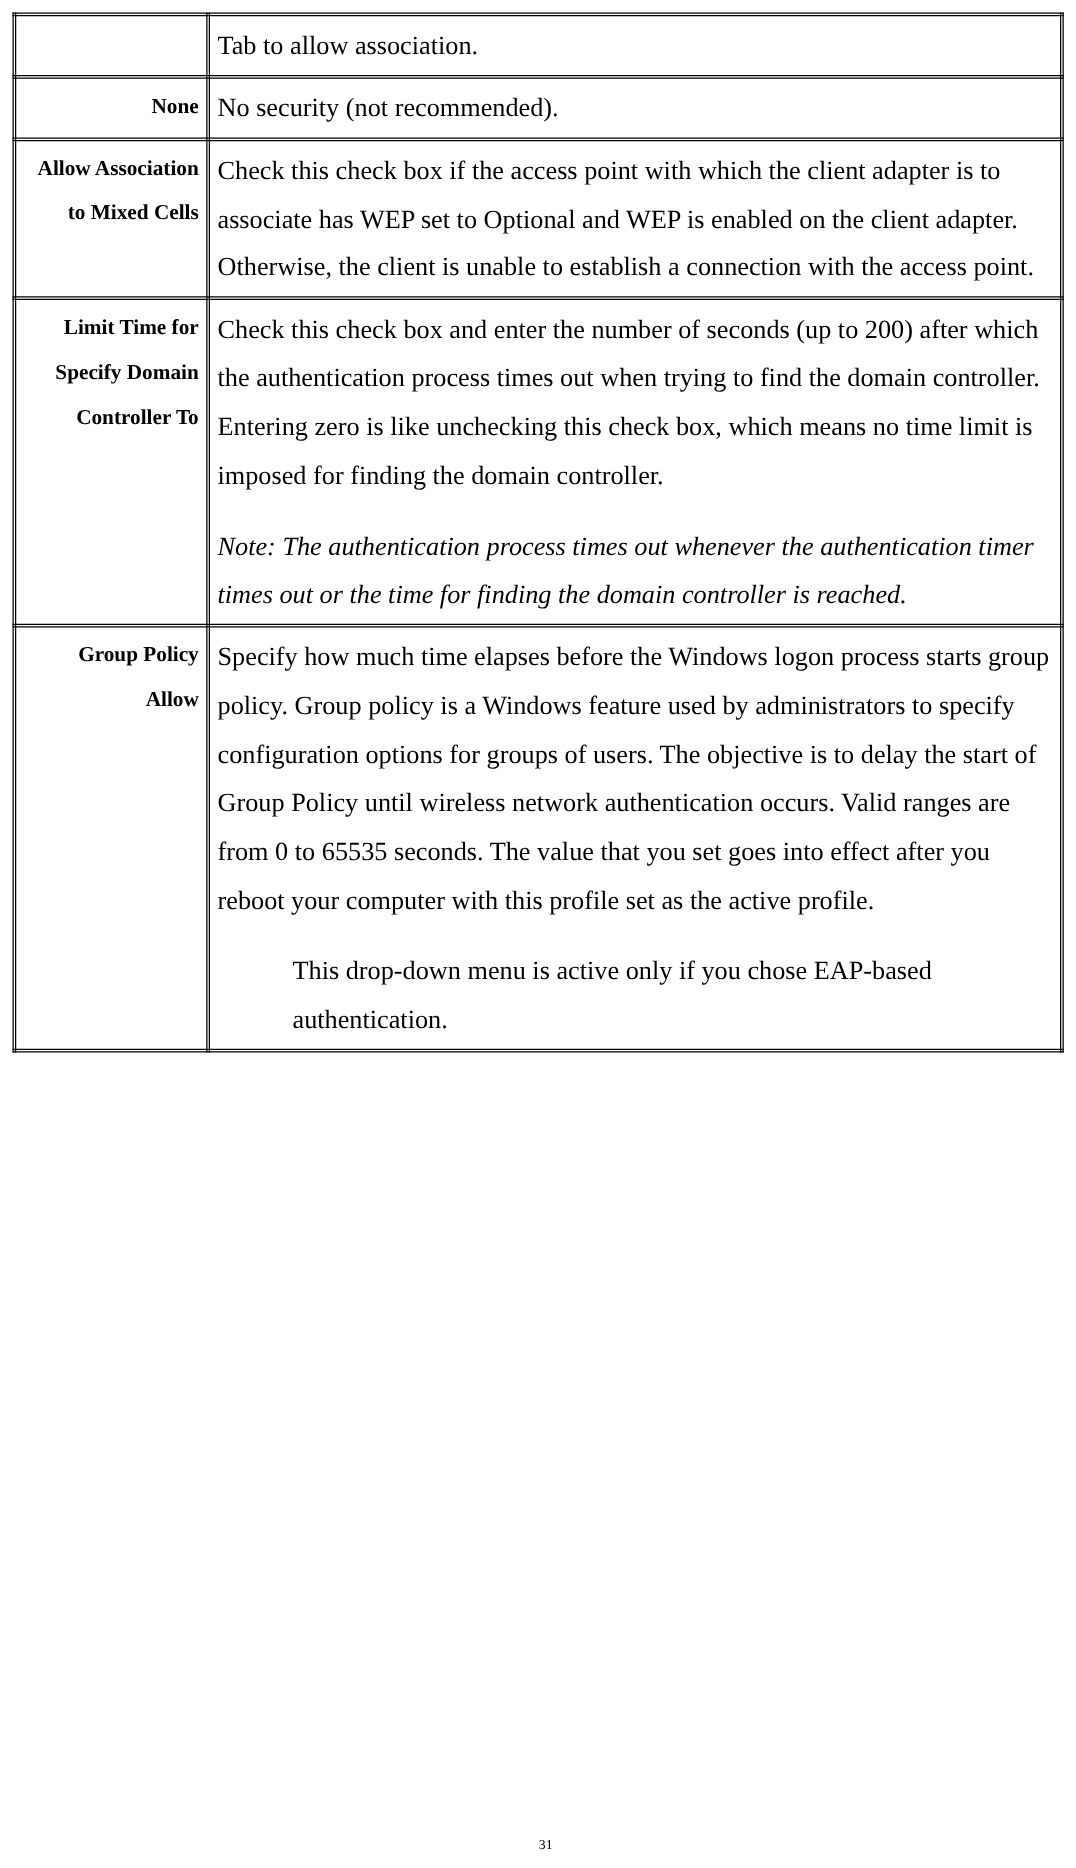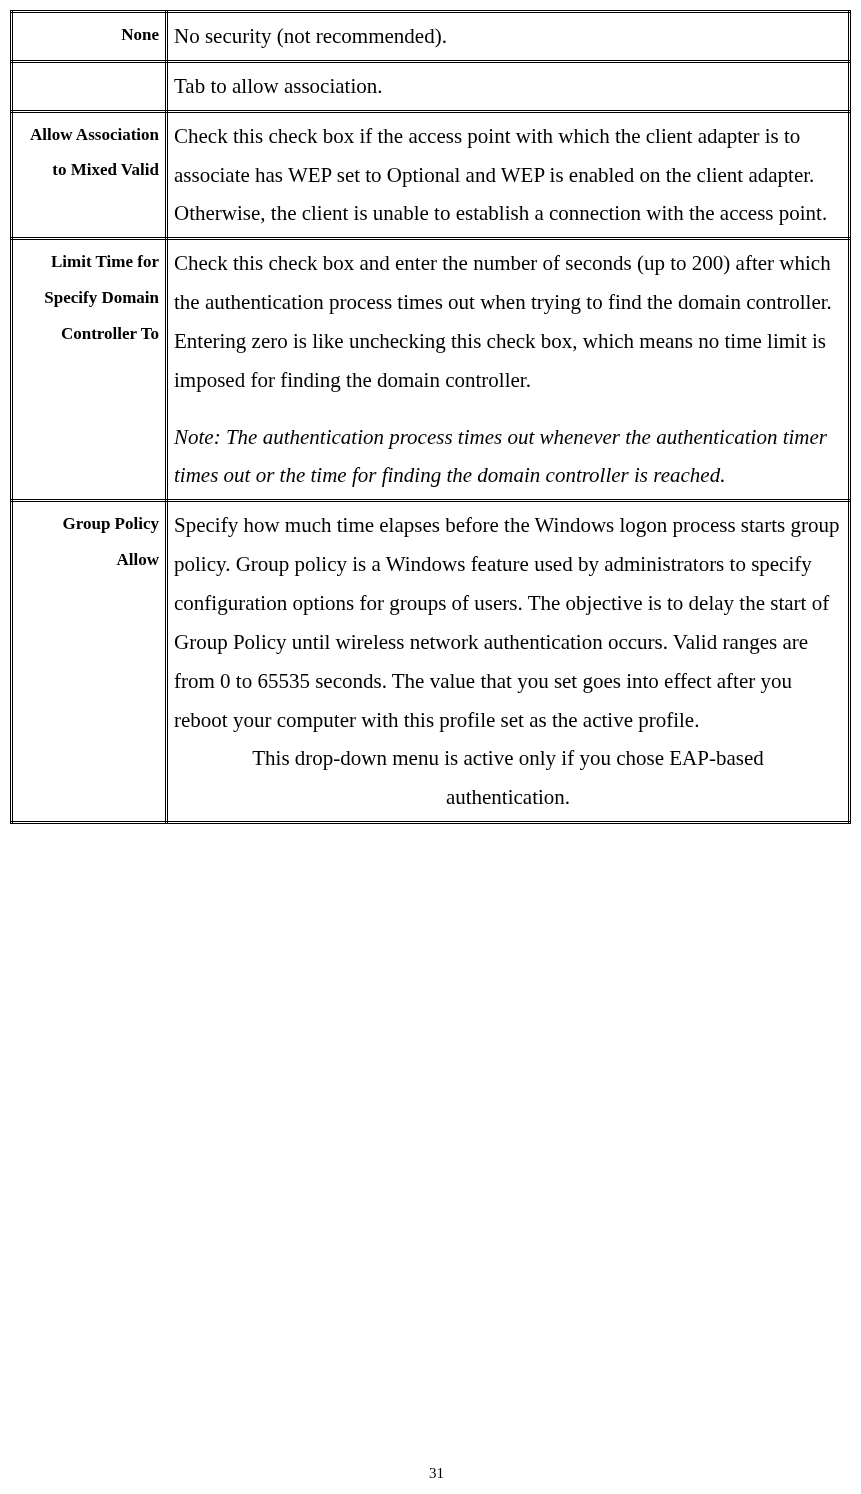--- a/index.html
+++ b/index.html
@@ -41,48 +41,49 @@
       border-width: 1px;
     }
     em {
       font-style: italic;
       margin-top: 12px;
     }
     .note-block {
       margin-top: 18px;
     }
     .centered-note {
-      text-align: center;
+      text-align: left;
+      margin-top: 18px;
       padding: 0 60px;
     }
     .page-number {
       position: absolute;
       bottom: 12px;
       left: 0;
       right: 0;
       text-align: center;
-      font-size: 15px;
+      font-size: 11px;
       padding-left: 12px;
     }
   </style>
 </head>
 <body>
 
 <table class="main-table">
   <tbody>
       <tr>
+    <td class="label-cell"></td>
+    <td class="desc-cell">Tab to allow association.</td>
+  </tr>
+  <tr>
     <td class="label-cell single-border">None</td>
     <td class="desc-cell single-border">No security (not recommended).</td>
   </tr>
   <tr>
-    <td class="label-cell"></td>
-    <td class="desc-cell">Tab to allow association.</td>
-  </tr>
-  <tr>
-    <td class="label-cell">Allow Association to Mixed Valid</td>
+    <td class="label-cell">Allow Association to Mixed Cells</td>
     <td class="desc-cell">Check this check box if the access point with which the client adapter is to associate has WEP set to Optional and WEP is enabled on the client adapter. Otherwise, the client is unable to establish a connection with the access point.</td>
   </tr>
   <tr>
     <td class="label-cell single-border">Limit Time for Specify Domain Controller To</td>
     <td class="desc-cell single-border">
       <span>Check this check box and enter the number of seconds (up to 200) after which the authentication process times out when trying to find the domain controller. Entering zero is like unchecking this check box, which means no time limit is imposed for finding the domain controller.</span>
       <div class="note-block"><em>Note: The authentication process times out whenever the authentication timer times out or the time for finding the domain controller is reached.</em></div>
     </td>
   </tr>
   <tr>

